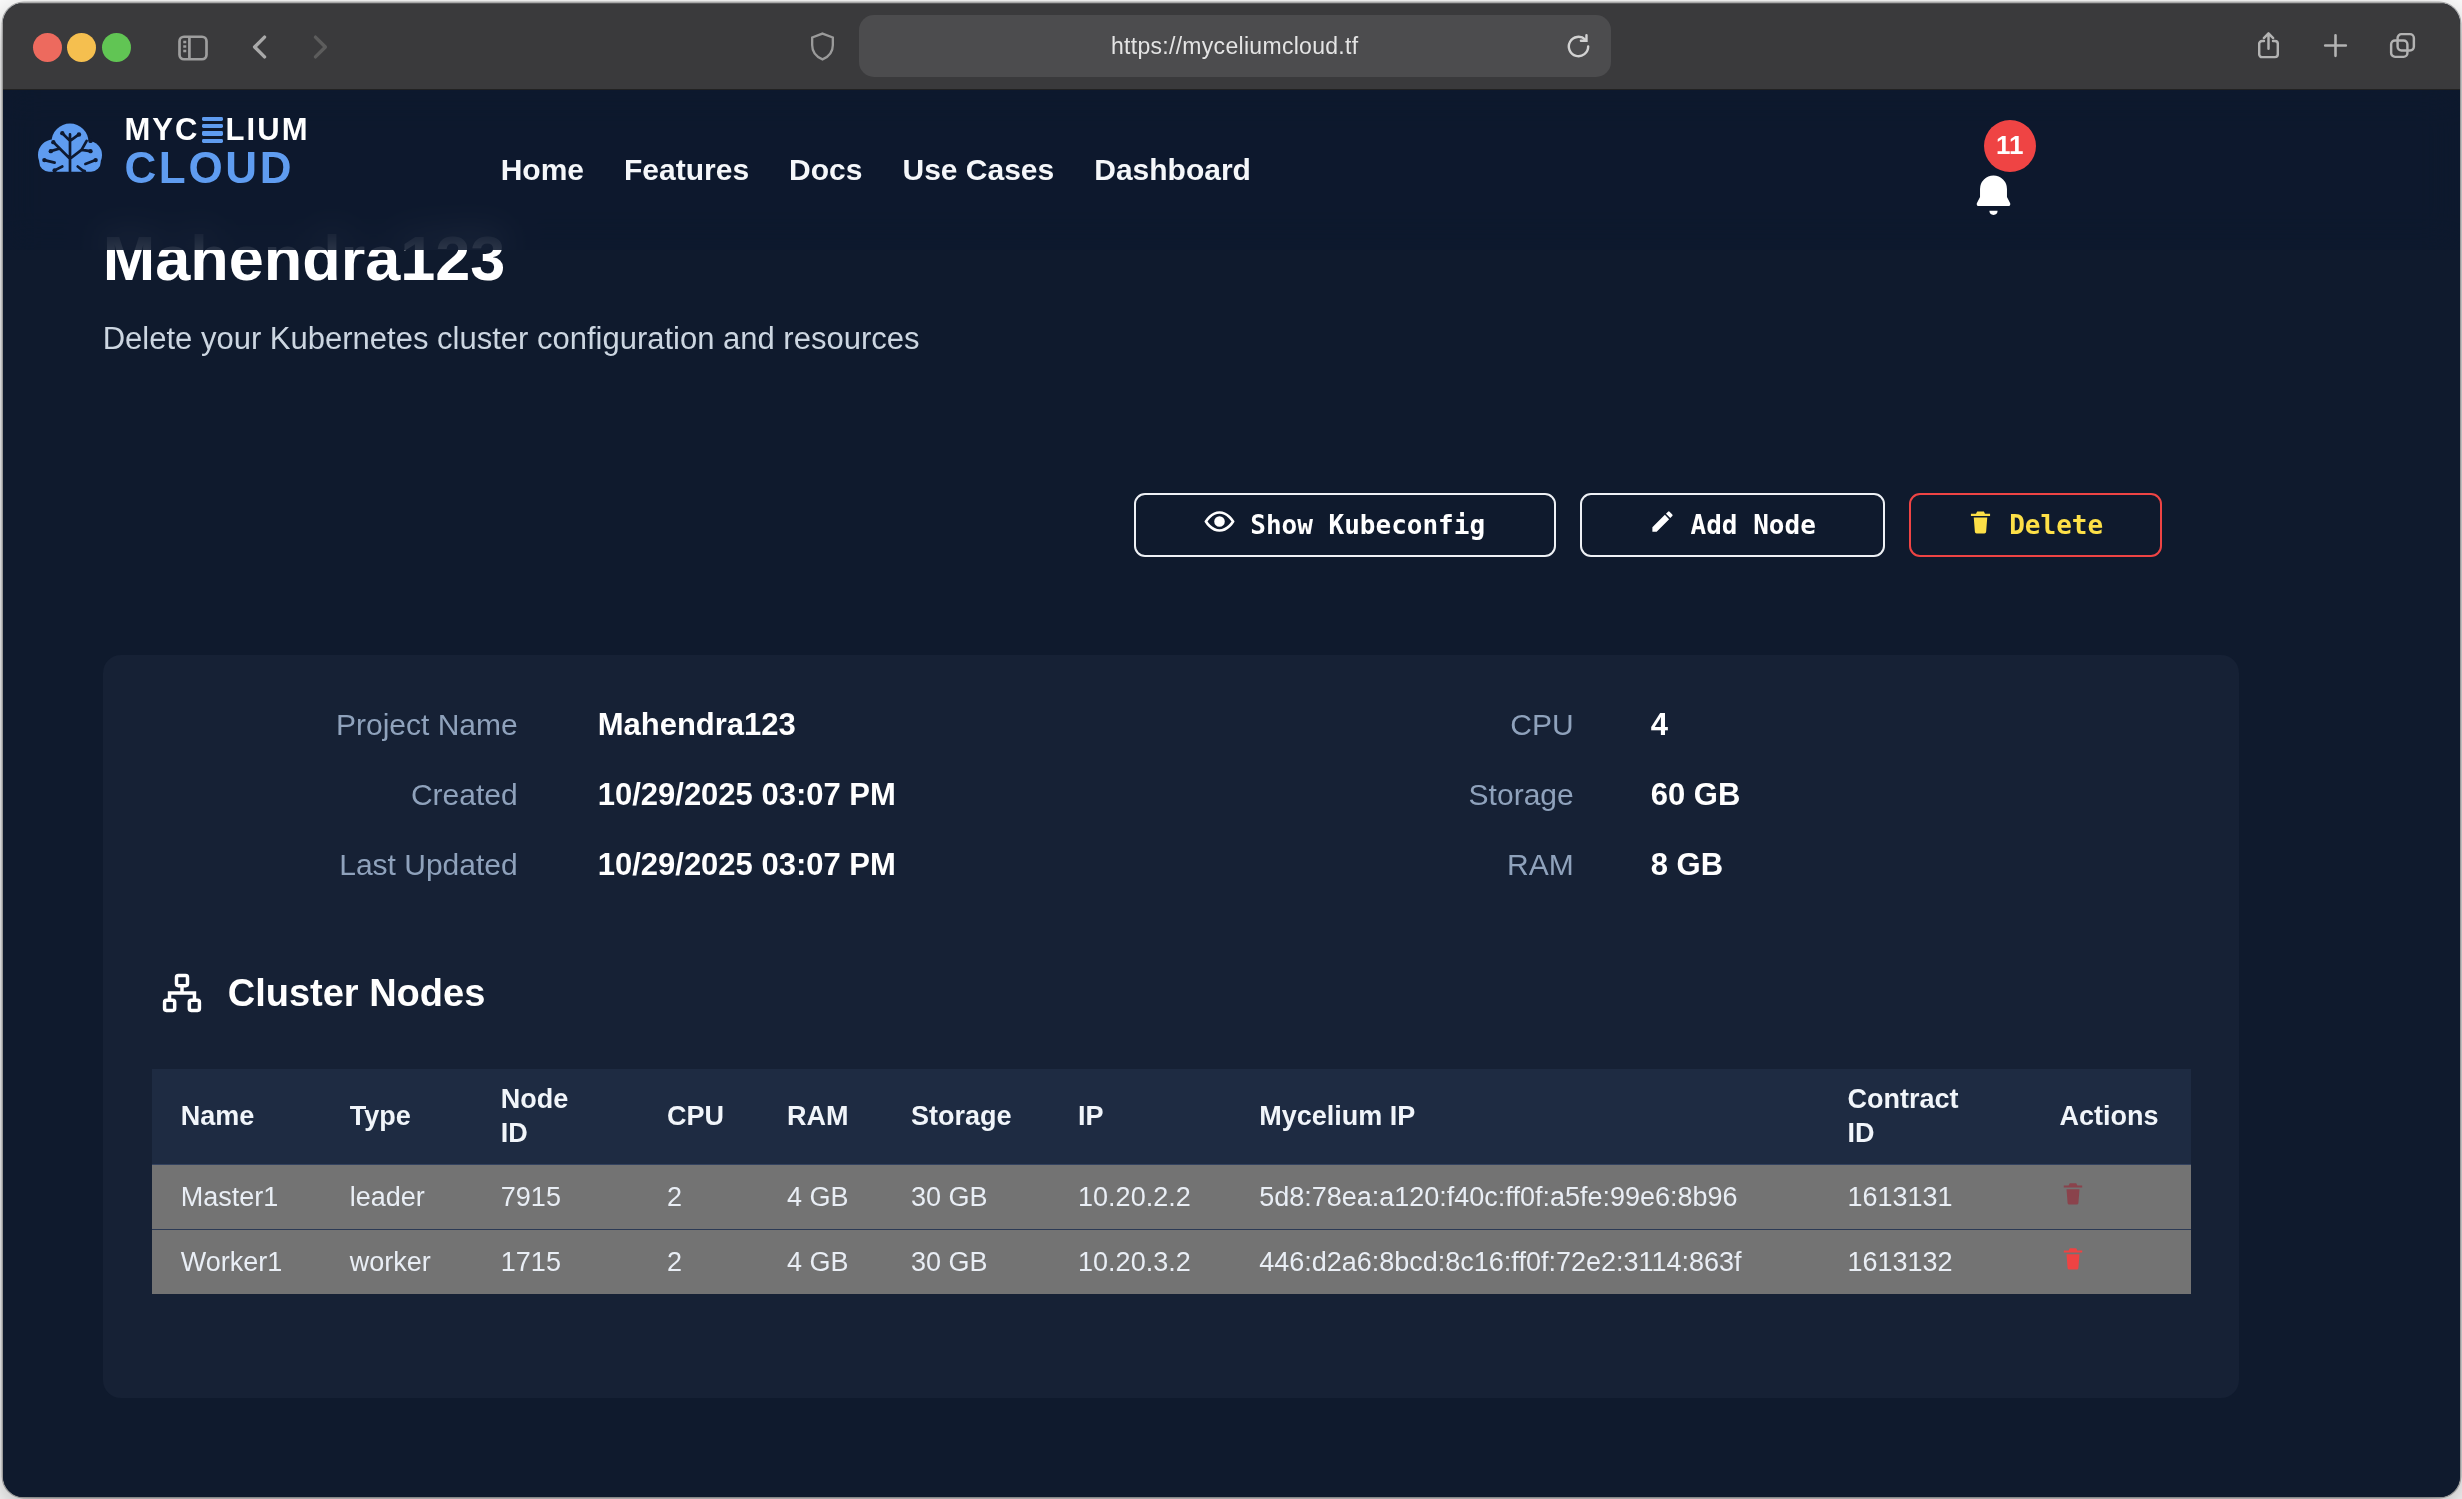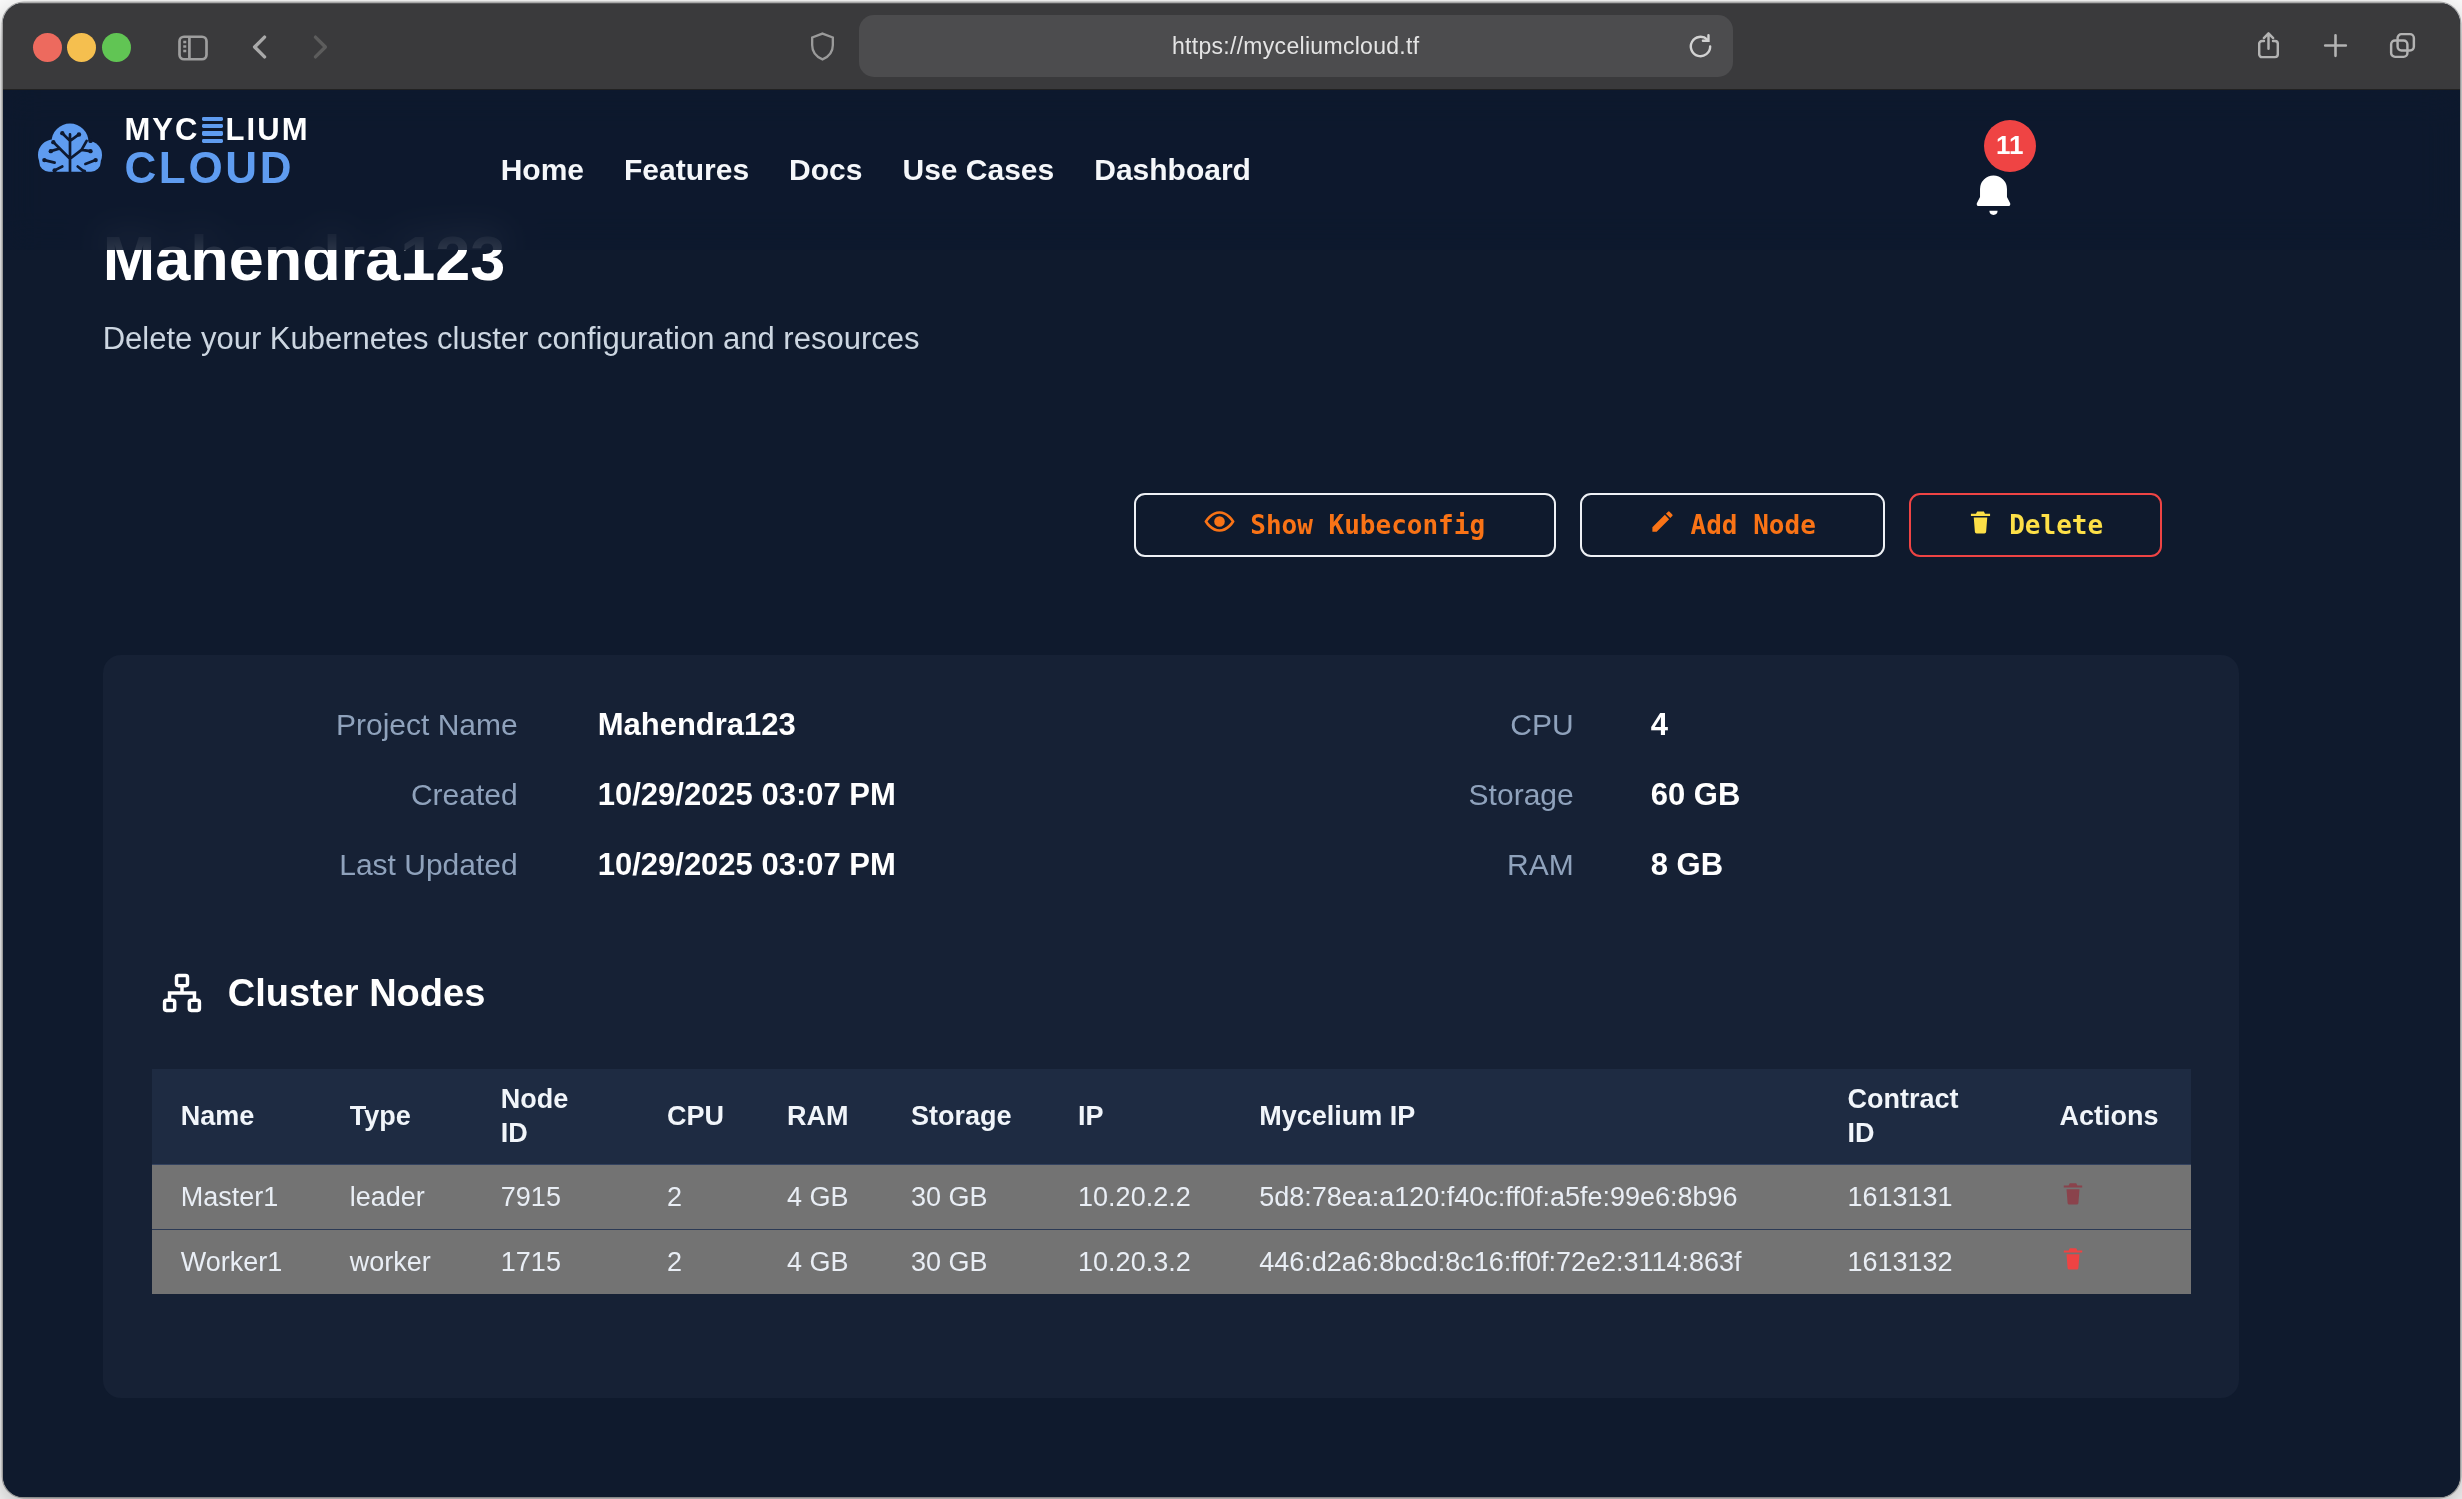--- a/index.html
+++ b/index.html
@@ -15,21 +15,21 @@
     border-top:1.4px solid #59595b; border-bottom:0.7px solid #222; }
   .lights { position:absolute; left:30px; top:29px; display:flex; gap:5.5px; }
   .light { width:29px; height:29px; border-radius:50%; }
   .light.red{background:#ed6a5e}.light.yellow{background:#f5bf4f}.light.green{background:#61c554}
   .chrome-ic { color:#9e9e9e; position:absolute; }
   .chrome-ic svg{ display:block; }
   .sidebar-ic{ left:172px; top:26px; }
   .back-ic{ left:241px; top:26px; color:#a9a9a9;}
   .fwd-ic{ left:299px; top:26px; color:#5c5c5c;}
   .shield-ic{ left:804px; top:27px; color:#9a9a9a;}
-  .url-bar { position:absolute; left:856px; top:11.6px; width:874px; height:62px;
+  .url-bar { position:absolute; left:856px; top:11.6px; width:752px; height:62px;
     background:#4c4c4e; border-radius:15px; display:flex; align-items:center; justify-content:center; }
   .url-text { color:#e4e4e4; font-size:23px; letter-spacing:0.3px; }
   .reload-ic { position:absolute; right:18px; top:16.4px; color:#d2d2d2; }
   .chrome-right { position:absolute; right:42px; top:26px; display:flex; gap:36px; color:#b3b3b3; }
 
   
   .page { position:absolute; left:0; top:87px; right:0; bottom:0; background:#0f1a2d; overflow:hidden; }
 
   
   .navbar { position:absolute; left:0; top:0; right:0; height:160px; z-index:5;
@@ -47,21 +47,21 @@
     background:#ef4444; color:#fff; font-size:26px; font-weight:700; display:flex; align-items:center; justify-content:center; }
   .user { position:absolute; left:2107px; top:0; height:160px; display:flex; align-items:center; gap:13.7px;
     color:#f5f7fa; font-size:30px; font-weight:700; cursor:pointer; }
 
   
   .hero-title { position:absolute; left:100px; top:132px; z-index:1; font-size:63px; font-weight:800; color:#ffffff; }
   .hero-sub { position:absolute; left:100px; top:231px; z-index:1; font-size:31px; color:#ccd6e1; }
 
   
   .btn { position:absolute; top:403px; height:64px; border-radius:11px; border:2.1px solid #eef1f5;
-    background:transparent; color:#f97316; display:flex; align-items:center; justify-content:center; gap:15px;
+    background:transparent; color:#ffffff; display:flex; align-items:center; justify-content:center; gap:15px;
     font-family:"DejaVu Sans Mono", monospace; font-weight:700; font-size:26px; cursor:pointer; }
   .btn svg{flex:none}
   .btn-kubeconfig { left:1131px; width:422px; }
   .btn-addnode { left:1577px; width:305px; }
   .btn-delete { left:1906px; width:253px; border-color:#ef4444; color:#fde047; }
 
   
   .card { position:absolute; left:100px; top:565px; width:2136px; height:743px;
     background:#162135; border-radius:18px; z-index:1; }
   .info-col { position:absolute; top:51px; }

